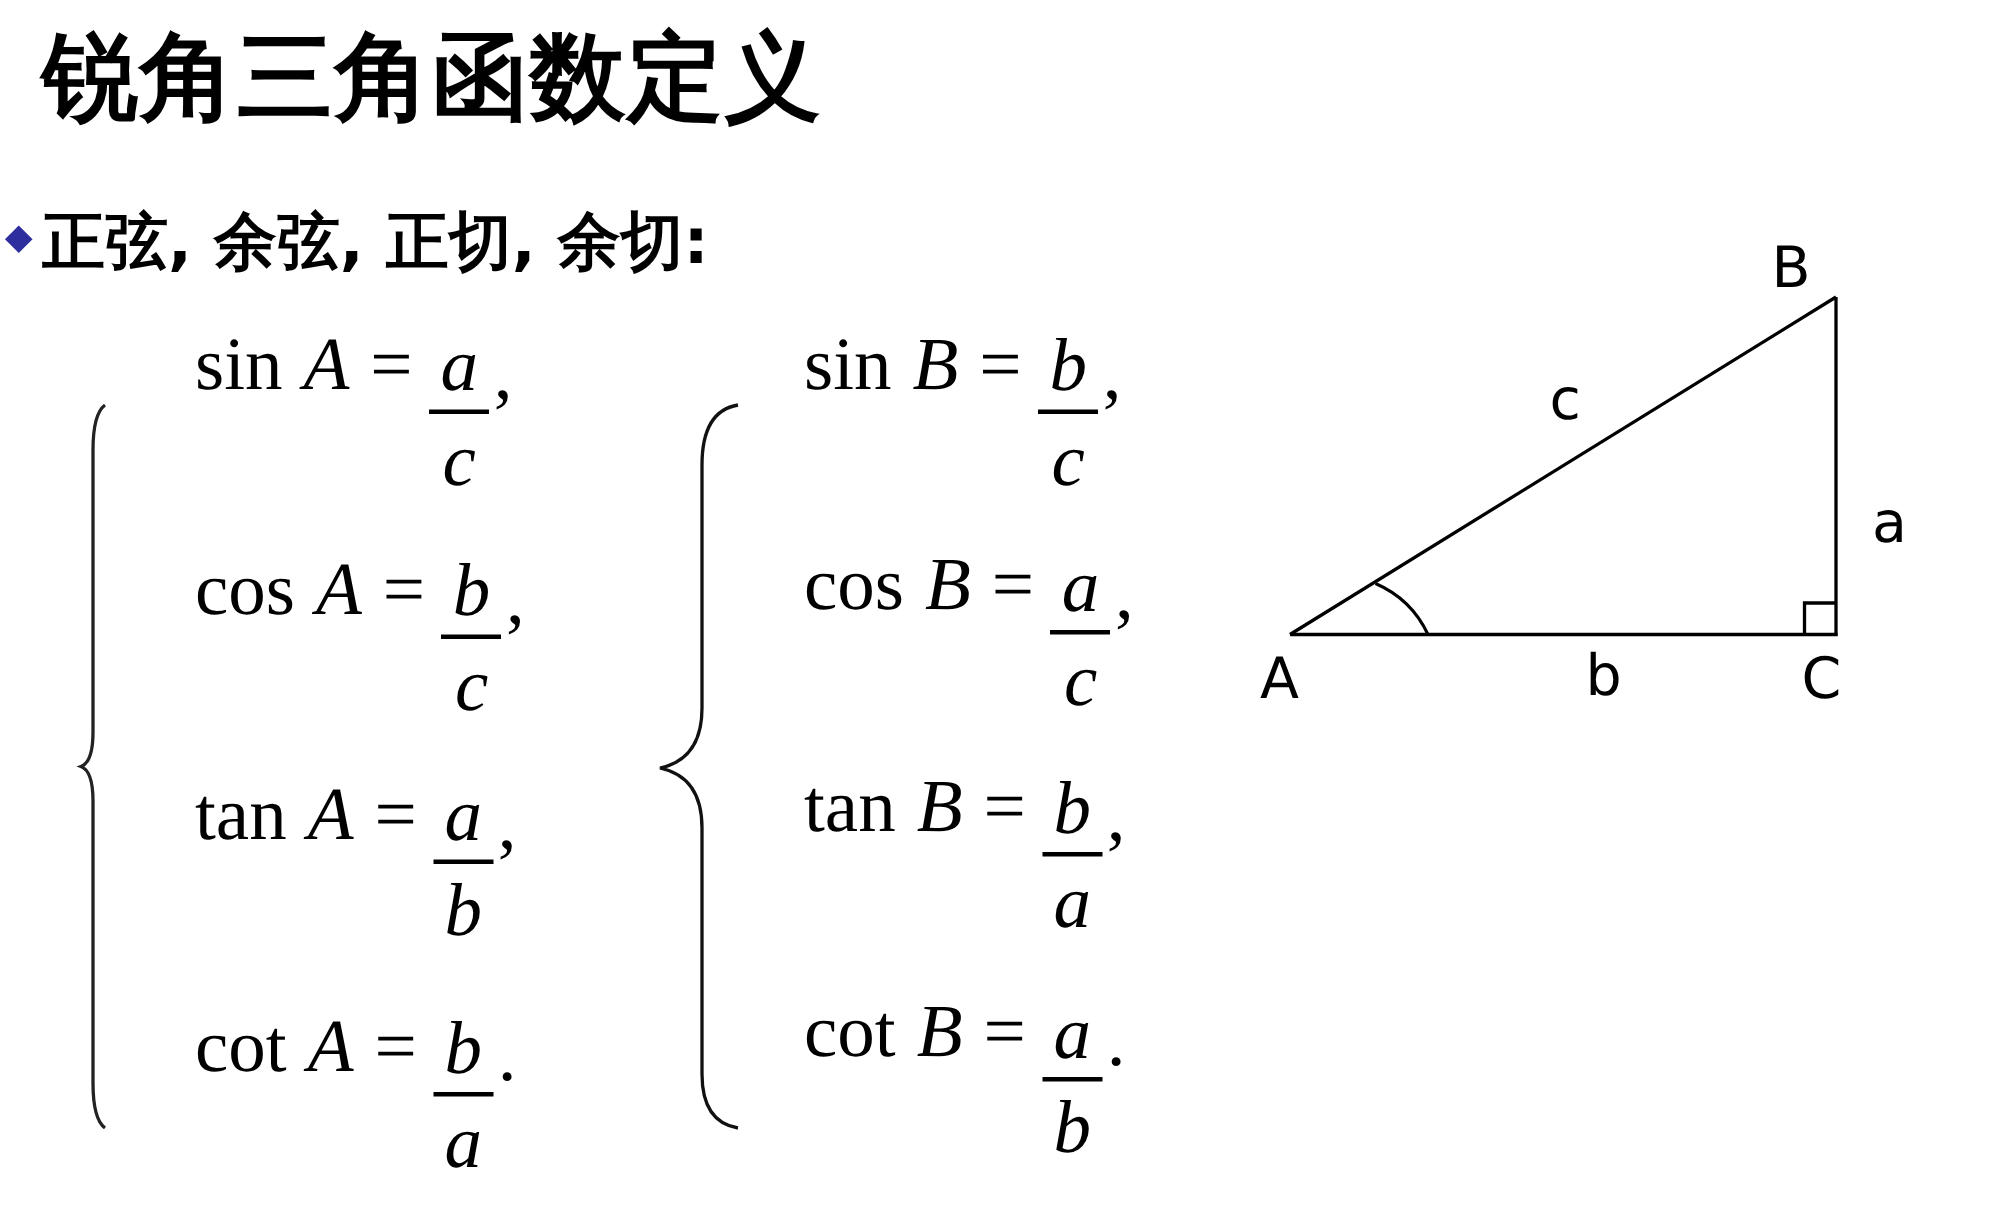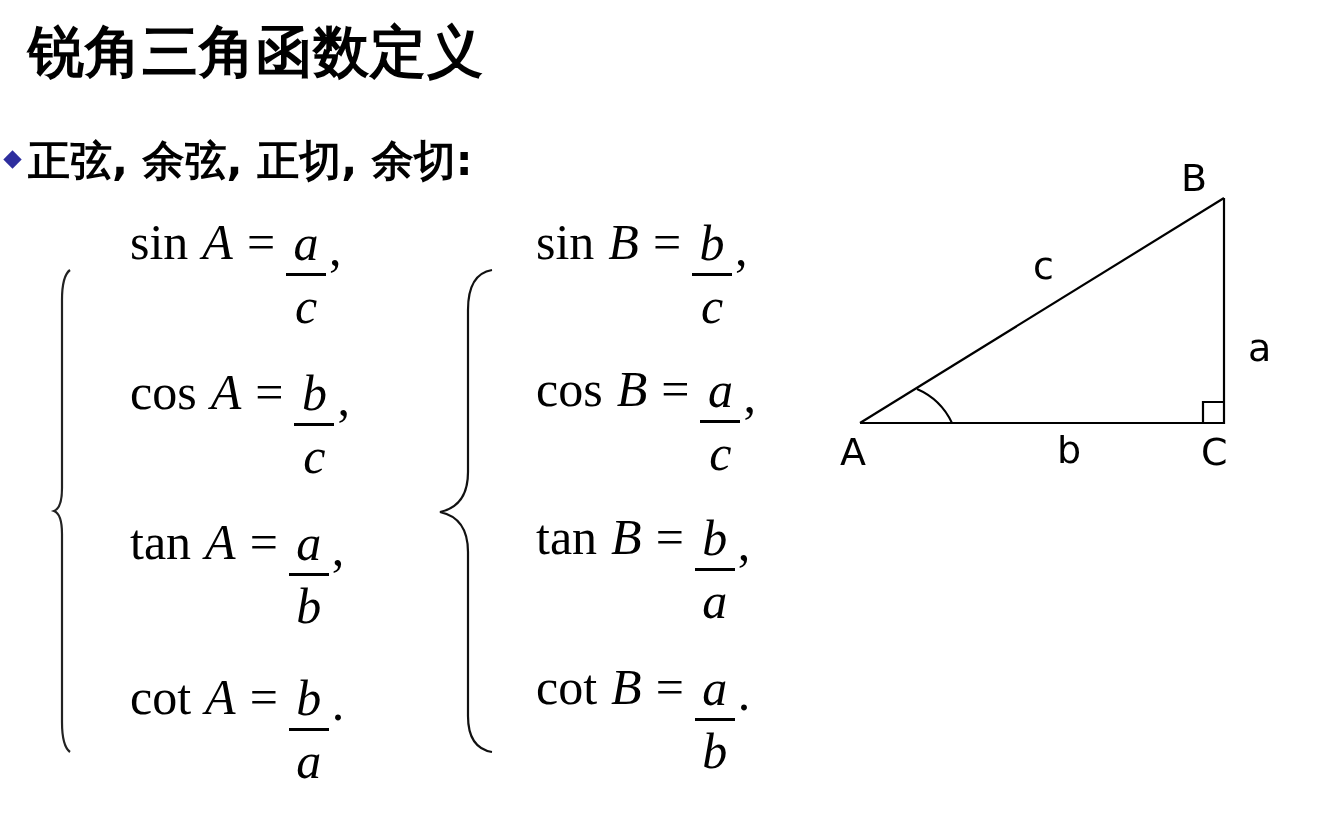--- a/index.html
+++ b/index.html
@@ -12,21 +12,21 @@
       height: 815px;
       position: relative;
       overflow: hidden;
       font-family: "DejaVu Sans", sans-serif;
       color: #000;
     }
     .title {
       position: absolute;
       left: 28px;
       top: 4px;
-      font-size: 56px;
+      font-size: 64px;
       font-weight: bold;
       letter-spacing: 1px;
       line-height: 96px;
       font-family: "DejaVu Sans", sans-serif;
     }
     .subtitle-row {
       position: absolute;
       left: 2px;
       top: 136px;
       height: 50px;

